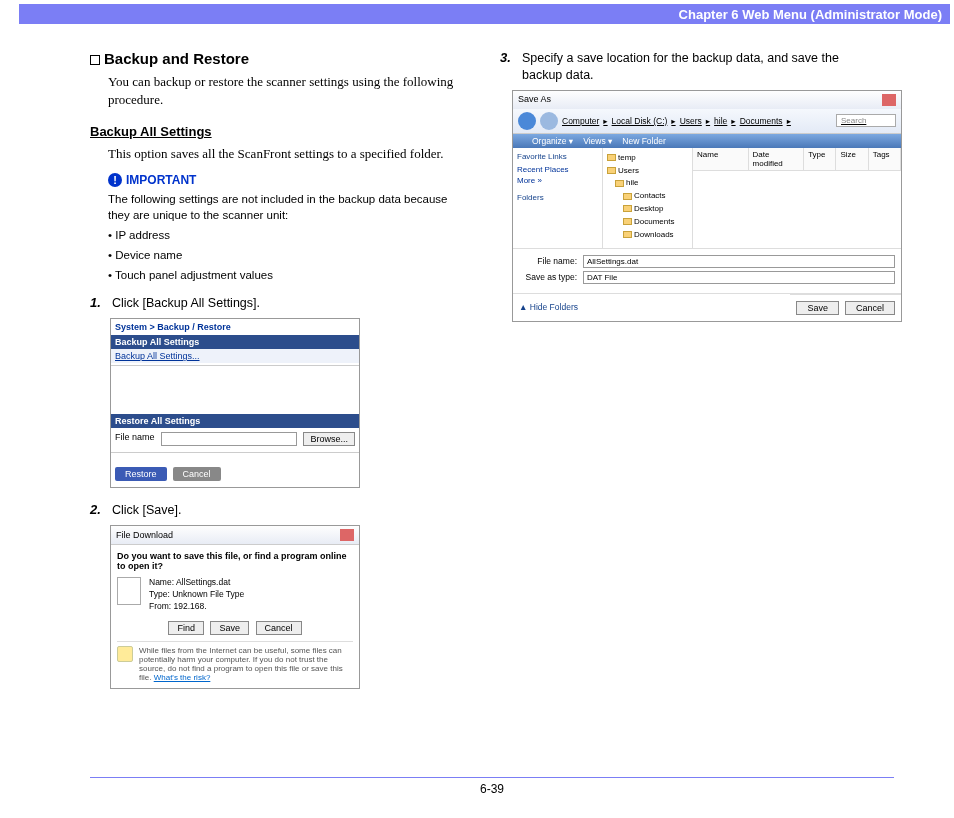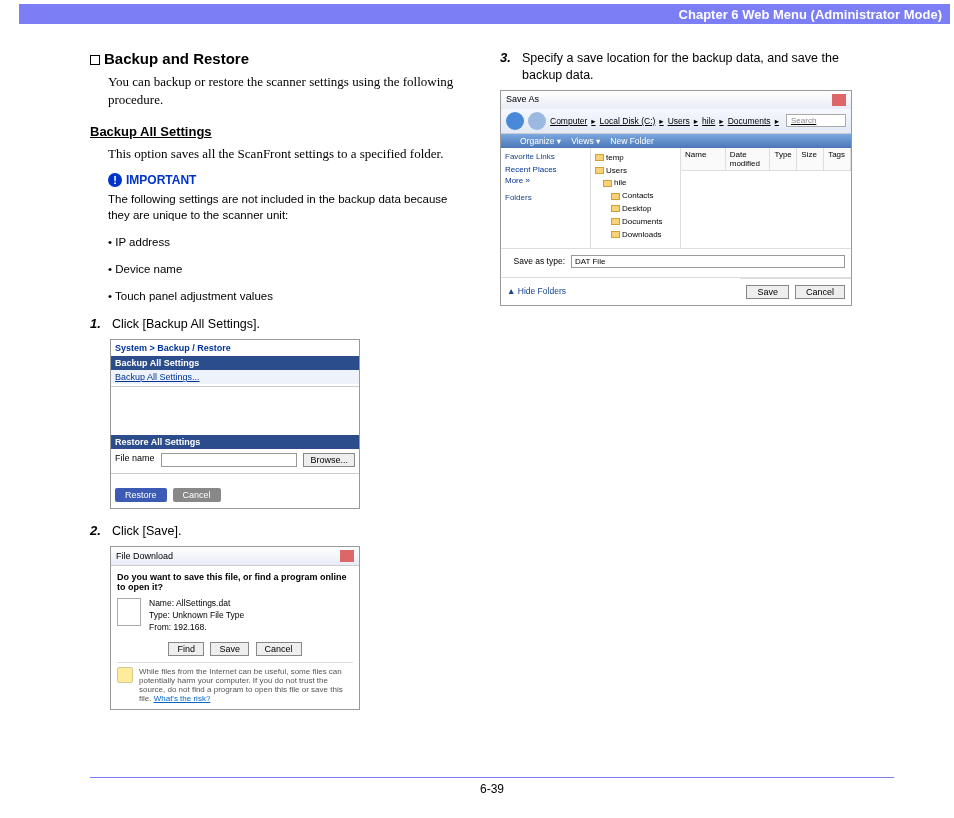--- a/index.html
+++ b/index.html
@@ -82,21 +82,21 @@
     background: #0033cc;
     border-radius: 50%;
     color: #fff;
     display: inline-flex;
     align-items: center;
     justify-content: center;
     font-size: 11px;
     font-weight: bold;
   }
   .important-text { font-size: 11.5px; line-height: 1.4; }
-  .important-text .bullet { margin-top: 11px; }
+  .important-text .bullet { margin-top: 4px; }
   .step { display: flex; gap: 6px; margin-bottom: 6px; }
   .step-num { font-weight: bold; font-style: italic; font-size: 13px; color: #000; min-width: 16px; }
   .step-text { font-size: 12.5px; line-height: 1.35; }
   .screenshot {
     border: 1px solid #999;
     margin-left: 20px;
     margin-bottom: 14px;
     background: #fff;
     font-size: 9px;
   }
@@ -125,21 +125,21 @@
   .ss2 .body { padding: 6px; font-size: 9px; }
   .ss2 .q { font-weight: bold; margin-bottom: 6px; }
   .ss2 .file-row { display: flex; gap: 8px; margin-bottom: 8px; }
   .ss2 .file-icon { width: 24px; height: 28px; border: 1px solid #aaa; background: #fff; }
   .ss2 .meta { font-size: 8.5px; line-height: 1.4; }
   .ss2 .actions { text-align: center; margin: 6px 0; }
   .ss2 .actions button { font-size: 9px; padding: 1px 8px; margin: 0 2px; border: 1px solid #888; background: #eee; }
   .ss2 .foot { border-top: 1px solid #ddd; padding-top: 4px; font-size: 8px; color: #555; display: flex; gap: 6px; }
   .ss2 .shield { width: 16px; height: 16px; background: #ffeb99; border: 1px solid #cc9; border-radius: 2px; flex-shrink: 0; }
 
-  .ss3 { width: 352px; margin-left: 0; }
+  .ss3 { width: 390px; margin-left: 12px; }
   .ss3 .titlebar {
     background: linear-gradient(#fefefe,#e8ecf5);
     padding: 3px 5px;
     font-size: 9px;
     display: flex; justify-content: space-between;
   }
   .ss3 .closebox { width: 14px; height: 12px; background: #d66; display: inline-block; }
   .ss3 .nav {
     background: linear-gradient(#f5f8fd,#e3eaf6);
     padding: 3px 5px; font-size: 8.5px;
@@ -327,20 +327,24 @@
               <div style="flex:2">Date modified</div>
               <div style="flex:1">Type</div>
               <div style="flex:1">Size</div>
               <div style="flex:1">Tags</div>
             </div>
           </div>
         </div>
       </div>
       <div class="fields">
         <div class="field-row">
+          <label>File name:</label>
+          <div class="inp">AllSettings.dat</div>
+        </div>
+        <div class="field-row">
           <label>Save as type:</label>
           <div class="inp">DAT File</div>
         </div>
       </div>
       <div class="bottom">
         <div class="hide-folders">▲ <span>Hide Folders</span></div>
         <div class="dlg-btns">
           <button>Save</button>
           <button>Cancel</button>
         </div>

